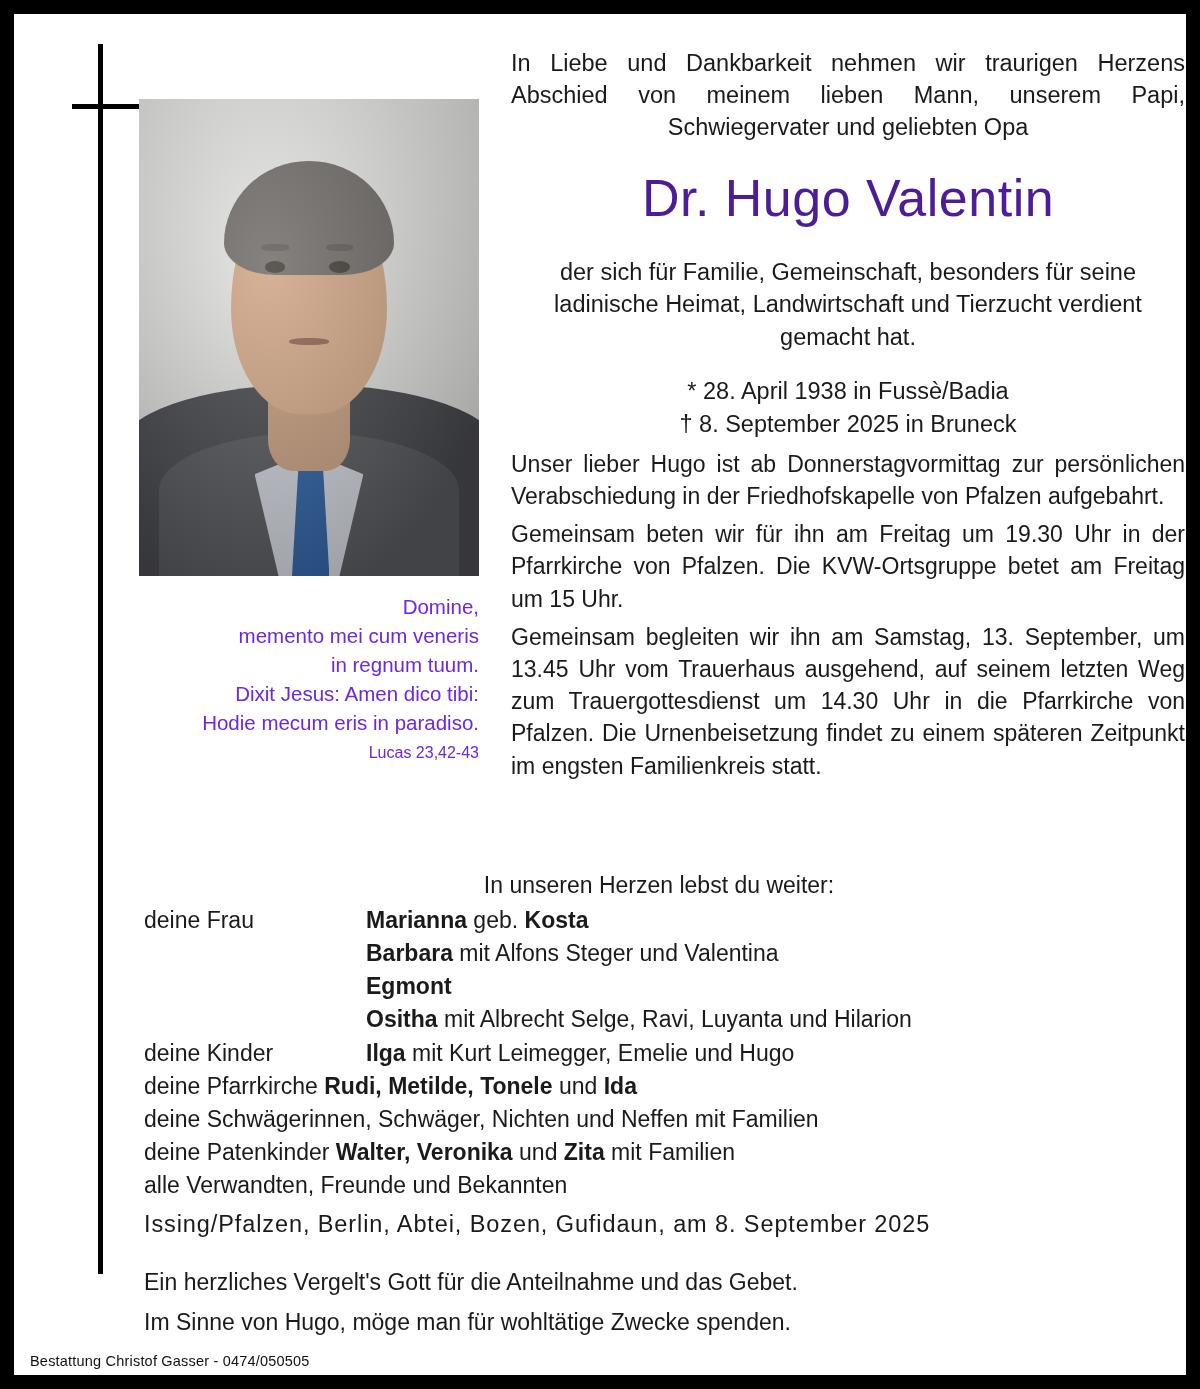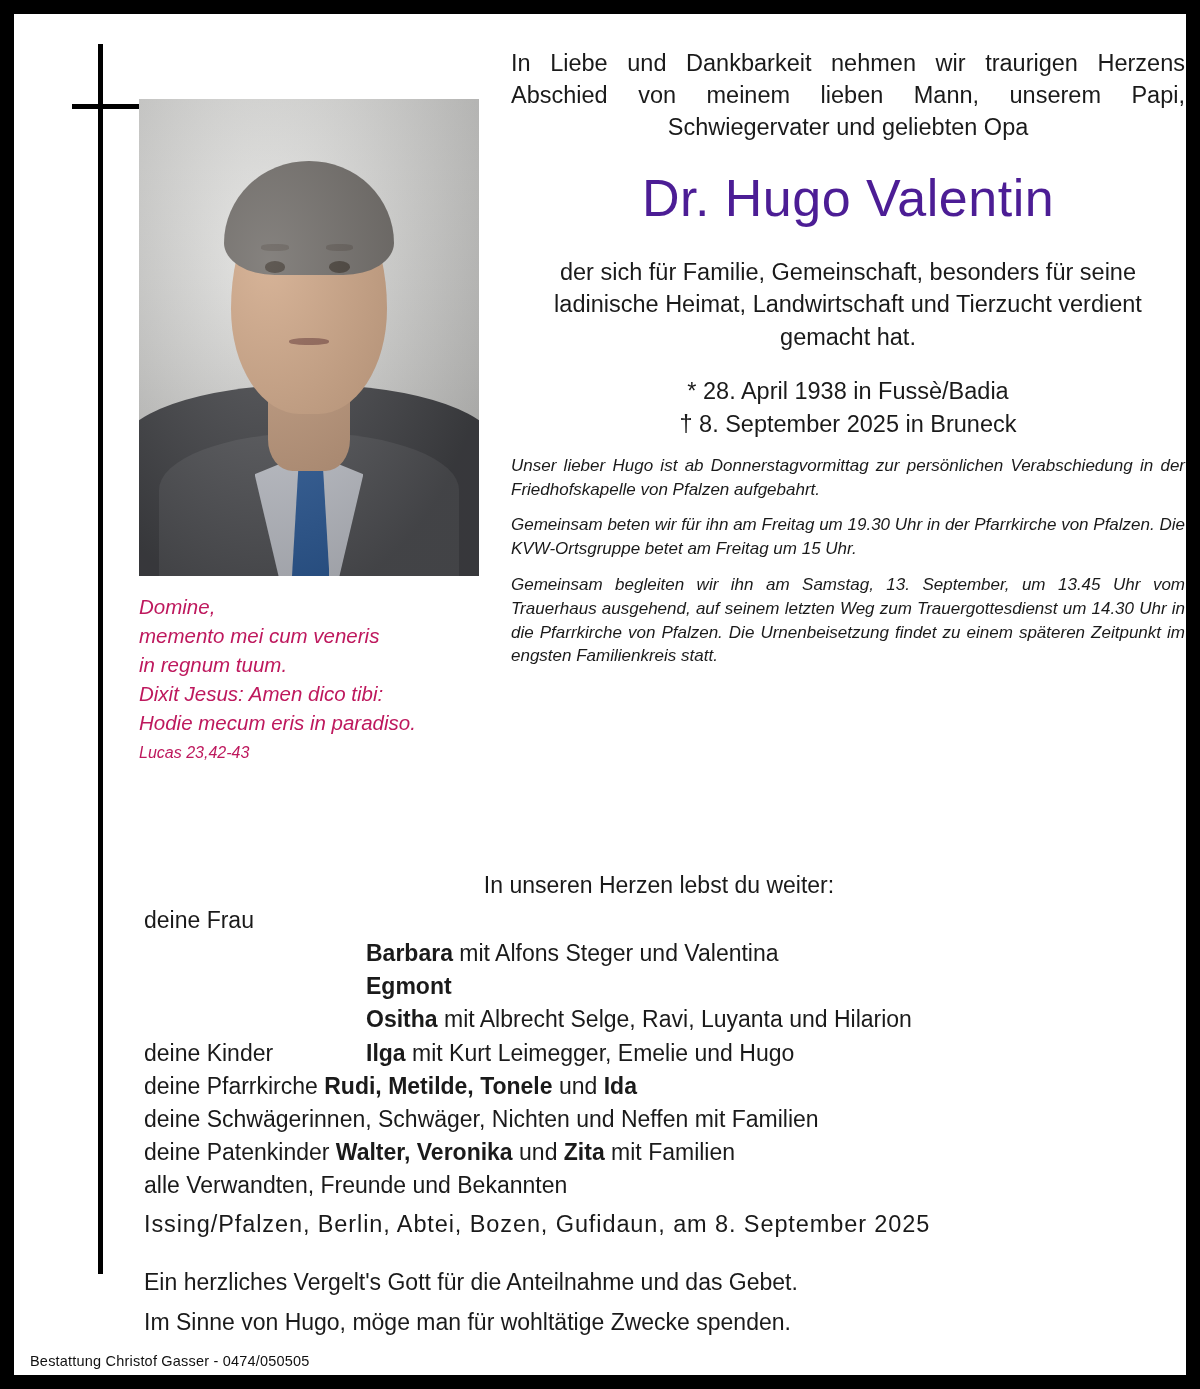--- a/index.html
+++ b/index.html
@@ -180,25 +180,24 @@
     inset: 0;
     background: radial-gradient(ellipse at 38% 34%, rgba(255,255,255,0.16), rgba(0,0,0,0.22) 78%);
   }
 
   
   .verse {
     position: absolute;
     left: 125px;
     top: 578px;
     width: 340px;
-    text-align: left;
+    text-align: right;
     font-size: 20.5px;
     line-height: 1.42;
-    color: #be185d;
-    font-style: italic;
+    color: #6d28d9;
   }
   .verse .ref {
     font-size: 16px;
     margin-top: 4px;
   }
 
   
   .rcol {
     position: absolute;
     left: 497px;
@@ -224,25 +223,24 @@
     font-size: 23.5px;
     line-height: 1.38;
   }
   .dates {
     text-align: center;
     font-size: 23.5px;
     line-height: 1.42;
     margin-top: 22px;
   }
   .para {
-    font-size: 17px;
+    font-size: 23px;
     line-height: 1.40;
     text-align: justify;
-    margin-top: 12px;
-    font-style: italic;
+    margin-top: 6px;
   }
 
   
   .family {
     position: absolute;
     left: 130px;
     top: 855px;
     width: 1030px;
     font-size: 23px;
     line-height: 1.44;
@@ -336,20 +334,23 @@
       <div class="para">Unser lieber Hugo ist ab Donnerstagvormittag zur persönlichen Verabschiedung in der Friedhofskapelle von Pfalzen aufgebahrt.</div>
       <div class="para">Gemeinsam beten wir für ihn am Freitag um 19.30 Uhr in der Pfarrkirche von Pfalzen. Die KVW-Ortsgruppe betet am Freitag um 15 Uhr.</div>
       <div class="para">Gemeinsam begleiten wir ihn am Samstag, 13. September, um 13.45 Uhr vom Trauerhaus ausgehend, auf seinem letzten Weg zum Trauergottesdienst um 14.30 Uhr in die Pfarrkirche von Pfalzen. Die Urnenbeisetzung findet zu einem späteren Zeitpunkt im engsten Familienkreis statt.</div>
     </div>
 
     <div class="family">
       <div class="fam-head">In unseren Herzen lebst du weiter:</div>
       <div id="family-rows">
           <div class="fam-row">
             <div class="fam-label">deine Frau</div>
+            <div class="fam-value">
+              <span class="fam-line"><span class="bold">Marianna</span><span> geb. </span><span class="bold">Kosta</span></span>
+            </div>
           </div>
           <div class="fam-row">
             <div class="fam-label">deine Kinder</div>
             <div class="fam-value">
               <span class="fam-line"><span class="bold">Barbara</span><span> mit Alfons Steger und Valentina</span></span>
               <span class="fam-line"><span class="bold">Egmont</span></span>
               <span class="fam-line"><span class="bold">Ositha</span><span> mit Albrecht Selge, Ravi, Luyanta und Hilarion</span></span>
               <span class="fam-line"><span class="bold">Ilga</span><span> mit Kurt Leimegger, Emelie und Hugo</span></span>
             </div>
           </div>

